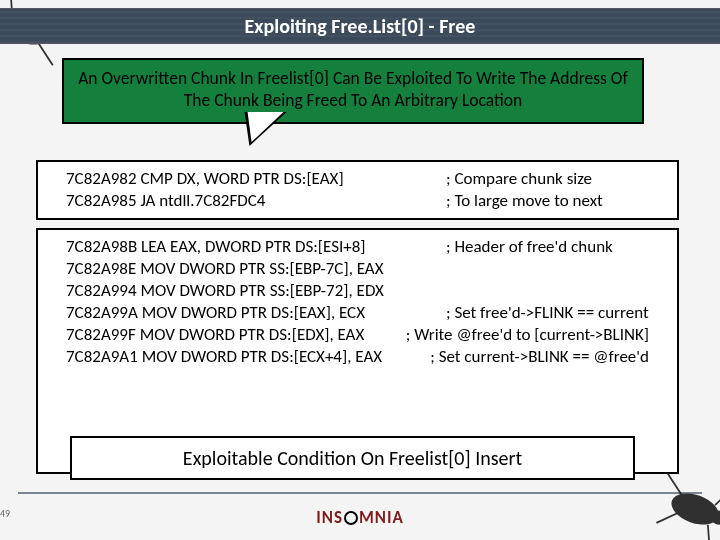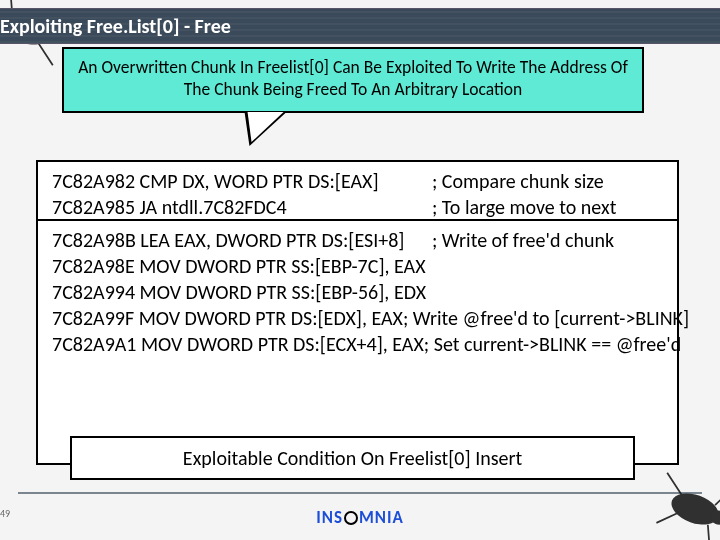--- a/index.html
+++ b/index.html
@@ -2,65 +2,65 @@
 <html><head>
 <meta charset="utf-8">
 <style>
   * { box-sizing: border-box; margin: 0; padding: 0; }
   html, body { width: 720px; height: 540px; font-family: Calibri, Arial, sans-serif; background: #fff; overflow: hidden; }
   .slide { position: relative; width: 720px; height: 540px; background: #f4f4f4; }
   .titlebar {
     position: absolute; top: 8px; left: 0; right: 0; height: 36px;
     background: #3b4a5a;
     background-image: repeating-linear-gradient(0deg, rgba(255,255,255,0.04) 0 2px, transparent 2px 6px);
-    display: flex; align-items: center; justify-content: flex-start;
+    display: flex; align-items: center; justify-content: center;
     color: #fff; font-size: 20px; font-weight: 600;
     border-top: 1px solid #556; border-bottom: 1px solid #556;
   }
   .callout {
-    position: absolute; top: 47px; left: 62px; width: 582px;
-    background: #5eead4; border: 2px solid #000; padding: 8px 14px 10px;
+    position: absolute; top: 58px; left: 62px; width: 582px;
+    background: #15803d; border: 2px solid #000; padding: 8px 14px 10px;
     text-align: center; font-size: 17.5px; line-height: 1.25;
   }
   .callout-tail {
     position: absolute; top: 112px; left: 240px; width: 0; height: 0;
     border-left: 14px solid transparent;
     border-right: 28px solid transparent;
     border-top: 34px solid #000;
     transform: skewX(-15deg);
     z-index: 2;
   }
   .callout-tail::after {
     content: ""; position: absolute; top: -34px; left: -11px; width: 0; height: 0;
     border-left: 12px solid transparent;
     border-right: 24px solid transparent;
     border-top: 30px solid #fff;
   }
   .codebox {
     position: absolute; left: 36px; width: 643px;
-    background: #fff; border: 2px solid #000; padding: 6px 14px;
-    font-size: 20px; line-height: 1.3;
+    background: #fff; border: 2px solid #000; padding: 6px 28px;
+    font-size: 17px; line-height: 1.3;
   }
   .box1 { top: 160px; }
-  .box2 { top: 219px; height: 246px; }
+  .box2 { top: 228px; height: 246px; }
   .row { display: flex; }
   .col-l { width: 380px; white-space: pre; }
   .col-r { flex: 1; white-space: pre; }
   .footbox {
     position: absolute; bottom: 60px; left: 70px; width: 565px;
     background: #fff; border: 2px solid #000; padding: 8px 2px;
     text-align: center; font-size: 20px;
   }
   .footer-line {
     position: absolute; bottom: 46px; left: 18px; right: 18px; height: 0;
     border-top: 2px solid #7a8590;
   }
   .brand {
     position: absolute; bottom: 12px; left: 0; right: 0; text-align: center;
-    font-weight: 900; letter-spacing: 1px; font-size: 17px; color: #1d4ed8;
+    font-weight: 900; letter-spacing: 1px; font-size: 17px; color: #7f1d1d;
   }
   .brand .o { display:inline-block; width:14px; height:14px; border:2.5px solid #000; border-radius:50%; vertical-align:-2px; margin:0 1px; }
   .pgnum { position: absolute; bottom: 20px; left: 0; right: 0; text-align: left; font-size: 10px; color: #666; }
   .bug {
     position: absolute; width: 110px; height: 70px; opacity: 0.9;
   }
   .bug svg { width: 100%; height: 100%; }
   .bug-tl { top: -6px; left: -30px; transform: rotate(20deg); }
   .bug-br { bottom: -4px; right: -30px; transform: rotate(200deg); }
 </style>
@@ -93,31 +93,35 @@
     </div>
     <div class="row">
       <div class="col-l">7C82A985 JA ntdll.7C82FDC4</div>
       <div class="col-r">; To large move to next</div>
     </div>
   </div>
 
   <div class="codebox box2">
     <div class="row">
         <div class="col-l">7C82A98B LEA EAX, DWORD PTR DS:[ESI+8]</div>
-        <div class="col-r">; Write of free'd chunk</div>
+        <div class="col-r">; Header of free'd chunk</div>
       </div>
     <div class="row">
         <div class="col-l">7C82A98E MOV DWORD PTR SS:[EBP-7C], EAX</div>
         <div class="col-r"></div>
       </div>
     <div class="row">
       </div>
     <div class="row">
-        <div class="col-l">7C82A994 MOV DWORD PTR SS:[EBP-56], EDX</div>
+        <div class="col-l">7C82A994 MOV DWORD PTR SS:[EBP-72], EDX</div>
         <div class="col-r"></div>
+      </div>
+    <div class="row">
+        <div class="col-l">7C82A99A MOV DWORD PTR DS:[EAX], ECX</div>
+        <div class="col-r">; Set free'd-&gt;FLINK == current</div>
       </div>
     <div class="row">
         <div class="col-l">7C82A99F MOV DWORD PTR DS:[EDX], EAX</div>
         <div class="col-r">; Write @free'd to [current-&gt;BLINK]</div>
       </div>
     <div class="row">
         <div class="col-l">7C82A9A1 MOV DWORD PTR DS:[ECX+4], EAX</div>
         <div class="col-r">; Set current-&gt;BLINK == @free'd</div>
       </div>
   </div>

